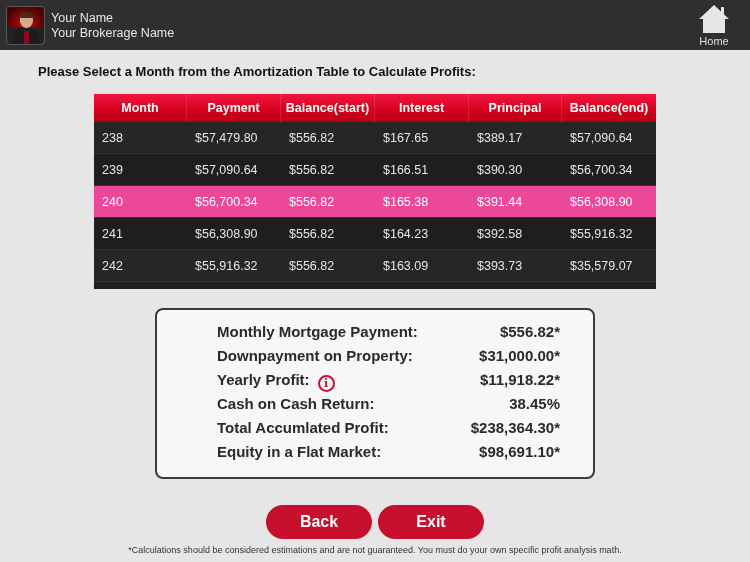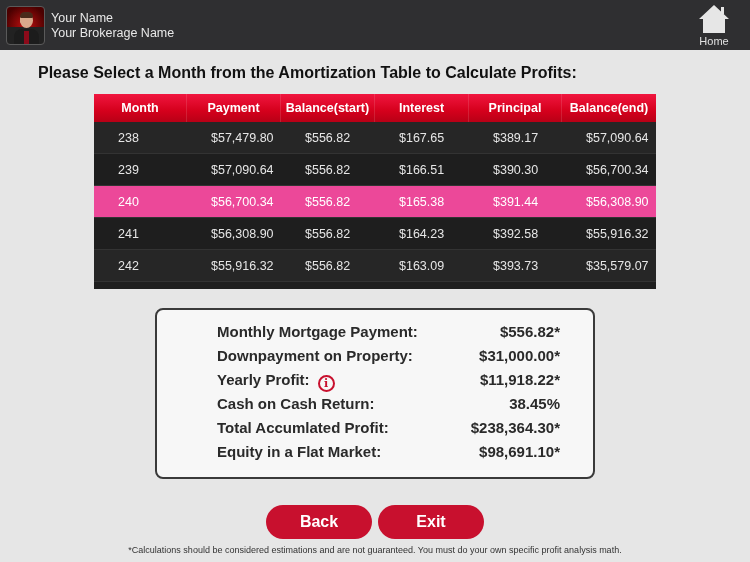--- a/index.html
+++ b/index.html
@@ -14,31 +14,31 @@
   .avatar .suit { position: absolute; left: 7px; bottom: 0; width: 25px; height: 15px; background: #1c1c1c; border-radius: 8px 8px 0 0; }
   .avatar .tie { position: absolute; left: 17px; bottom: 0; width: 5px; height: 13px; background: #8c0a1a; }
   .avatar .head { position: absolute; left: 13px; top: 6px; width: 13px; height: 15px; background: #d9a98c; border-radius: 50%; }
   .avatar .hair { position: absolute; left: 13px; top: 5px; width: 13px; height: 6px; background: #4a2a1a; border-radius: 6px 6px 2px 2px; }
   .name-block { position: absolute; left: 51px; top: 11px; color: #e8e8e8; font-size: 12.5px; line-height: 15px; }
 
   .home-btn { position: absolute; left: 692px; top: 4px; width: 44px; height: 44px; cursor: pointer; }
   .home-btn svg { position: absolute; left: 6px; top: 0; }
   .home-label { position: absolute; left: 0; top: 31px; width: 44px; text-align: center; color: #e0e0e0; font-size: 11px; }
 
-  .prompt { position: absolute; left: 38px; top: 64px; font-size: 16px; font-weight: bold; color: #111; }
+  .prompt { position: absolute; left: 38px; top: 64px; font-size: 13px; font-weight: bold; color: #111; }
 
   .table { position: absolute; left: 94px; top: 94px; width: 562px; height: 195px; background: #1f1f1f; overflow: hidden; }
   .thead { height: 28px; background: linear-gradient(180deg, #f0163f 0%, #d5001c 60%, #b80016 100%); display: flex; }
   .th { color: #fff; font-weight: bold; font-size: 12.5px; text-align: center; line-height: 28px; border-right: 1px solid rgba(255,255,255,0.12); }
   .th:last-child { border-right: none; }
   .row { display: flex; height: 32px; line-height: 32px; color: #e6e6e6; font-size: 12.5px; border-bottom: 1px solid #333; cursor: pointer; }
   .row.odd { background: #262626; }
   .row.even { background: #1e1e1e; }
   .row.selected { background: #ec4899; color: #fff; }
-  .td { padding-left: 24px; }
+  .td { padding-left: 8px; }
   .c0 { width: 93px; } .c1 { width: 94px; } .c2 { width: 94px; } .c3 { width: 94px; } .c4 { width: 93px; } .c5 { width: 94px; }
 
   .summary { position: absolute; left: 155px; top: 308px; width: 440px; height: 171px; background: #f7f7f7; border: 2px solid #3a3a3a; border-radius: 8px; }
   .srow { position: absolute; left: 35px; width: 368px; height: 24px; font-size: 15px; font-weight: bold; color: #2a2a2a; }
   .srow .lbl { position: absolute; left: 0; top: 3px; margin-left: 25px; }
   .srow .val { position: absolute; right: 0; top: 3px; }
   .info-icon { display: inline-block; width: 17px; height: 17px; border: 2px solid #c8102e; border-radius: 50%; color: #c8102e; font-size: 11px; text-align: center; line-height: 13px; margin-left: 8px; vertical-align: -2px; font-family: "DejaVu Serif", serif; font-weight: bold; cursor: pointer; }
 
   .btn { position: absolute; top: 505px; width: 106px; height: 34px; border-radius: 17px; background: #c8102e; color: #fff; font-weight: bold; font-size: 16px; text-align: center; line-height: 34px; cursor: pointer; border: none; }
   .back { left: 266px; }

